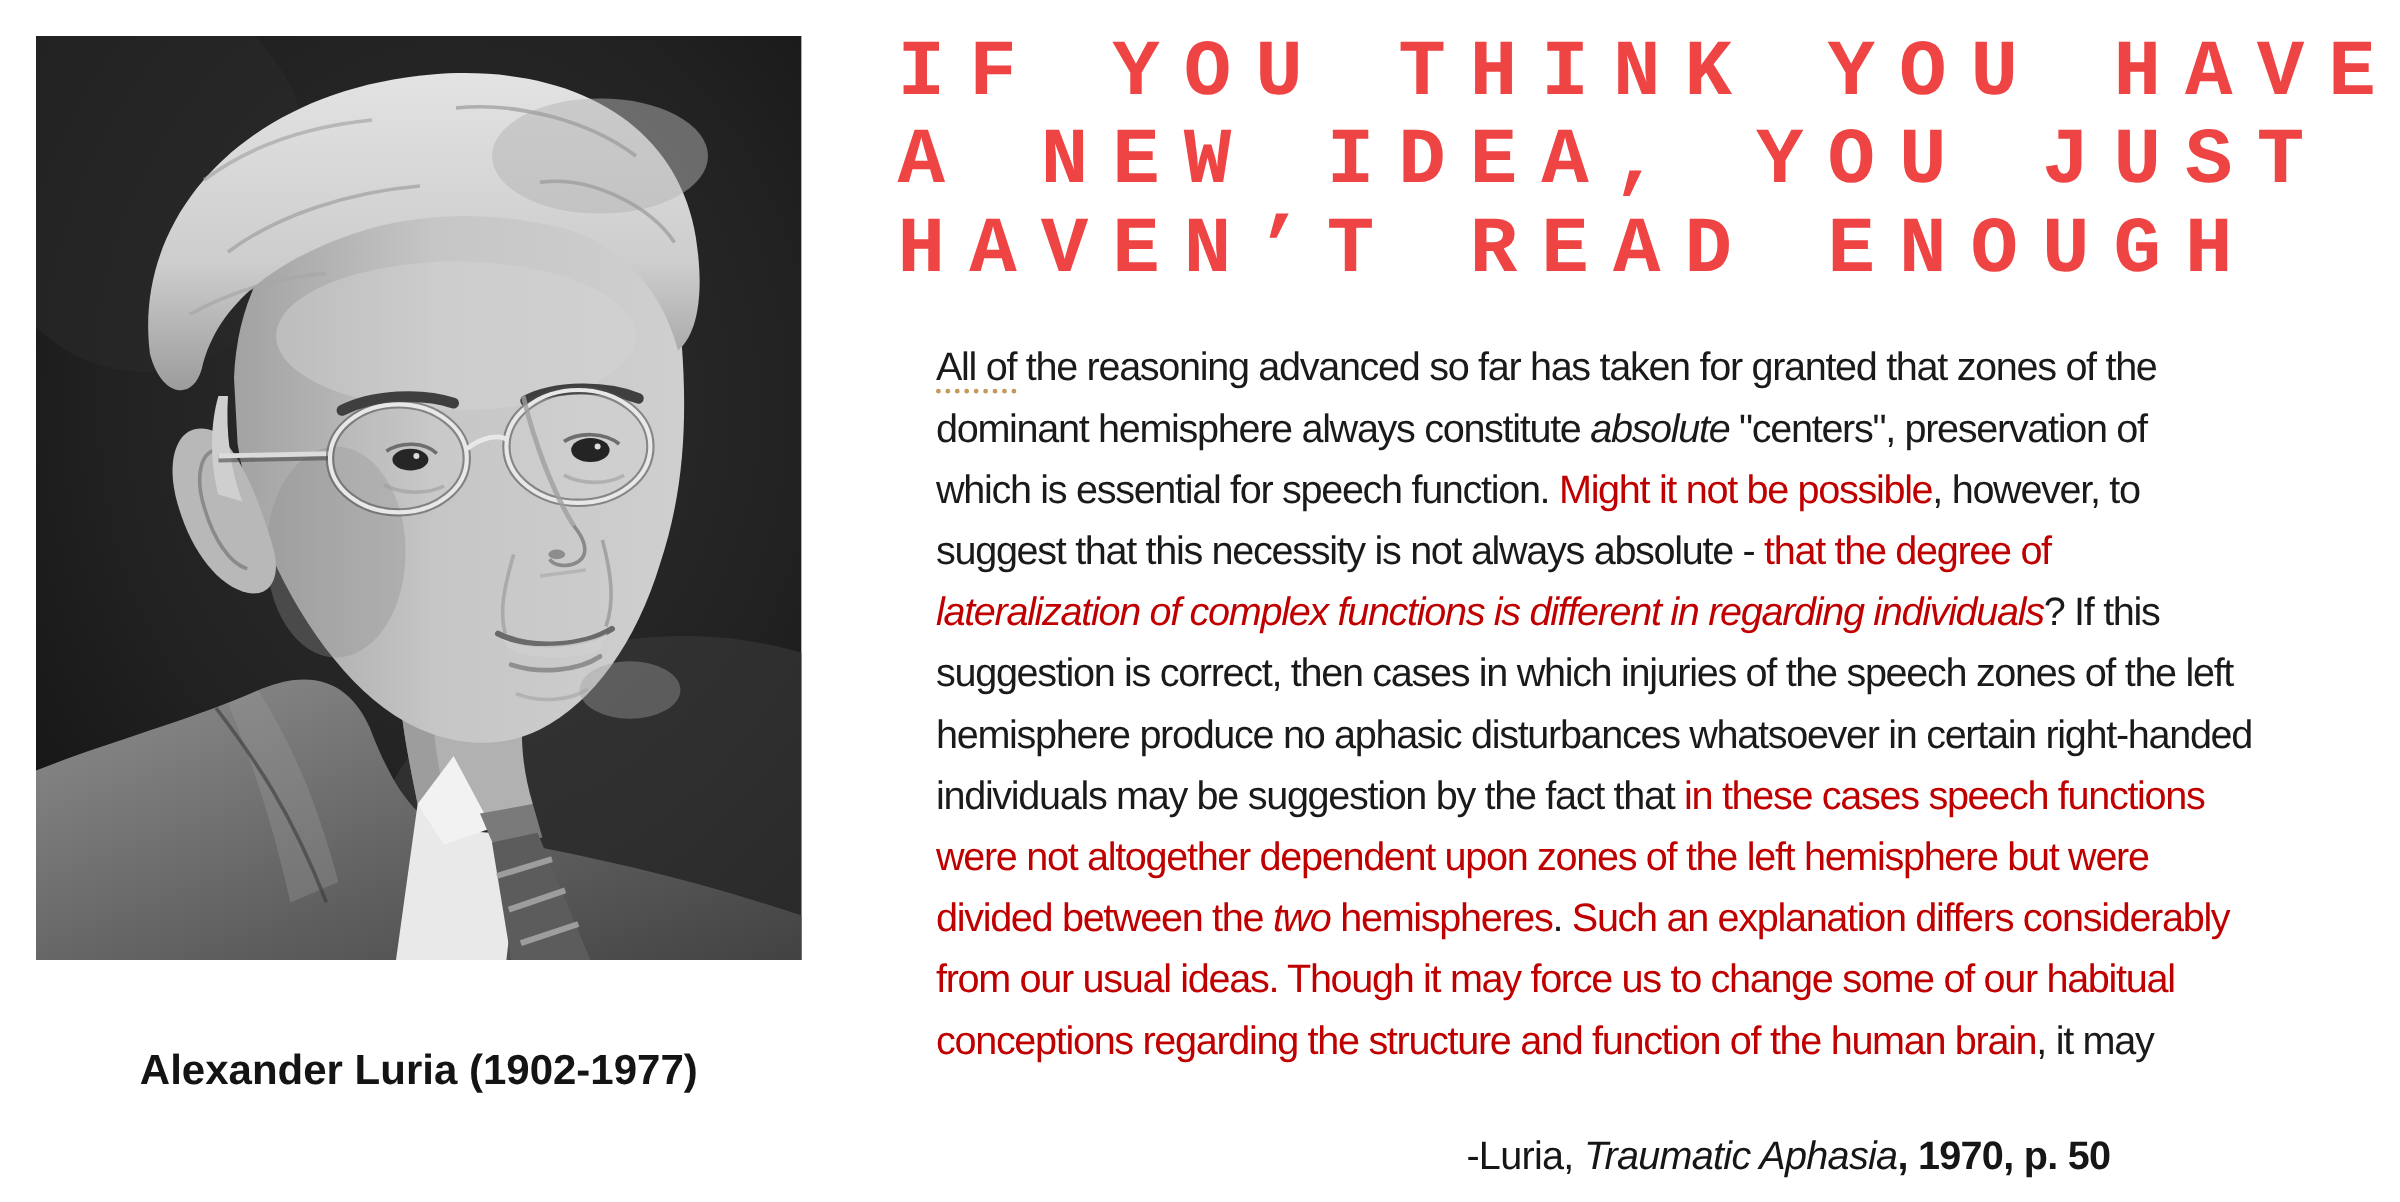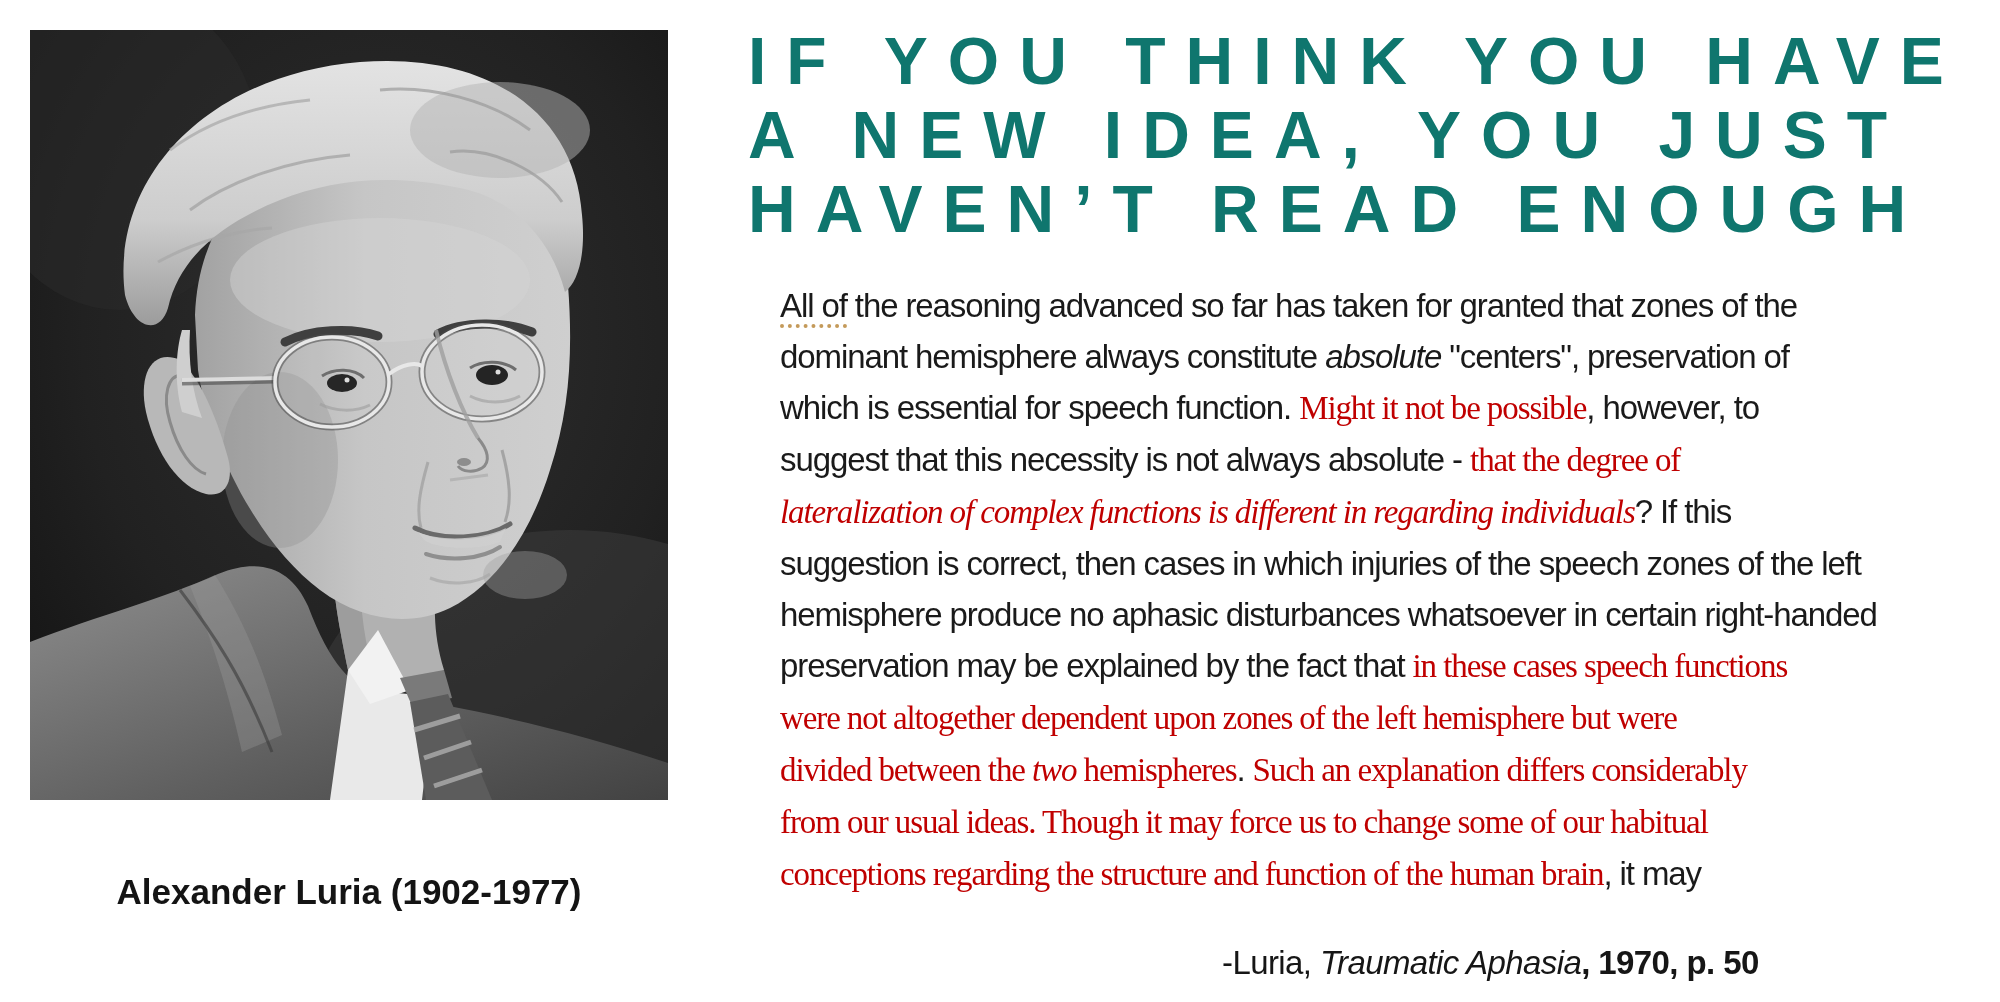--- a/index.html
+++ b/index.html
@@ -11,31 +11,31 @@
   .photo-wrap { position:absolute; left:30px; top:30px; width:638px; height:770px; }
   .photo-wrap svg { display:block; width:100%; height:100%; }
 
   .caption {
     position:absolute; left:30px; top:836px; width:638px; text-align:center;
     font-size:35px; font-weight:600; color:#141414; white-space:nowrap;margin-top:36px;
   }
 
   .title {
     position:absolute; left:748px; top:24px; width:1252px;
-    font-size:66px; line-height:74px; font-weight:700; color:#0f766e;
-    letter-spacing:20px; white-space:nowrap;
+    font-size:66px; line-height:74px; font-weight:700; color:#ef4444;
+    letter-spacing:20px; white-space:nowrap;font-family:Liberation Mono, monospace;
   }
   .title .tline { white-space:nowrap; }
 
   .quote {
     position:absolute; left:748px; top:280px; width:1252px;
     font-size:33px; line-height:51px; color:#1a1a1a; letter-spacing:-1.1px;
   }
   .qline { white-space:nowrap;margin-left:32px; }
-  .red { color:var(--red,#c00000);font-family:Liberation Serif, serif; }
+  .red { color:var(--red,#c00000); }
   .it  { font-style:italic; }
   .dot { border-bottom:4px dotted var(--tan,#c49a5a); padding-bottom:0px; }
 
   .attr {
     position:absolute; left:1222px; top:944px; font-size:33px; color:#161616;
     letter-spacing:-0.6px; white-space:nowrap;
   }
   .attr .bold { font-weight:700; }
 </style>
 </head>
@@ -149,20 +149,20 @@
 </div>
 
 <div class="quote">
     <div class="qline"><span class="dot">All of</span><span> the reasoning advanced so far has taken for granted that zones of the</span></div>
     <div class="qline"><span>dominant hemisphere always constitute </span><span class="it">absolute</span><span> "centers", preservation of</span></div>
     <div class="qline"><span>which is essential for speech function. </span><span class="red">Might it not be possible</span><span>, however, to</span></div>
     <div class="qline"><span>suggest that this necessity is not always absolute - </span><span class="red">that the degree of</span></div>
     <div class="qline"><span class="red it">lateralization of complex functions is different in regarding individuals</span><span>? If this</span></div>
     <div class="qline"><span>suggestion is correct, then cases in which injuries of the speech zones of the left</span></div>
     <div class="qline"><span>hemisphere produce no aphasic disturbances whatsoever in certain right-handed</span></div>
-    <div class="qline"><span>preservation may be explained by the fact that </span><span class="red">in these cases speech functions</span></div>
+    <div class="qline"><span>individuals may be suggestion by the fact that </span><span class="red">in these cases speech functions</span></div>
     <div class="qline"><span class="red">were not altogether dependent upon zones of the left hemisphere but were</span></div>
     <div class="qline"><span class="red">divided between the </span><span class="red it">two</span><span class="red"> hemispheres</span><span>. </span><span class="red">Such an explanation differs considerably</span></div>
     <div class="qline"><span class="red">from our usual ideas. Though it may force us to change some of our habitual</span></div>
     <div class="qline"><span class="red">conceptions regarding the structure and function of the human brain</span><span>, it may</span></div>
   </div>
 
 <div class="attr"><span>-Luria, </span><span class="it">Traumatic Aphasia</span><span class="bold">, 1970, p. 50</span></div>
 
 </body></html>

